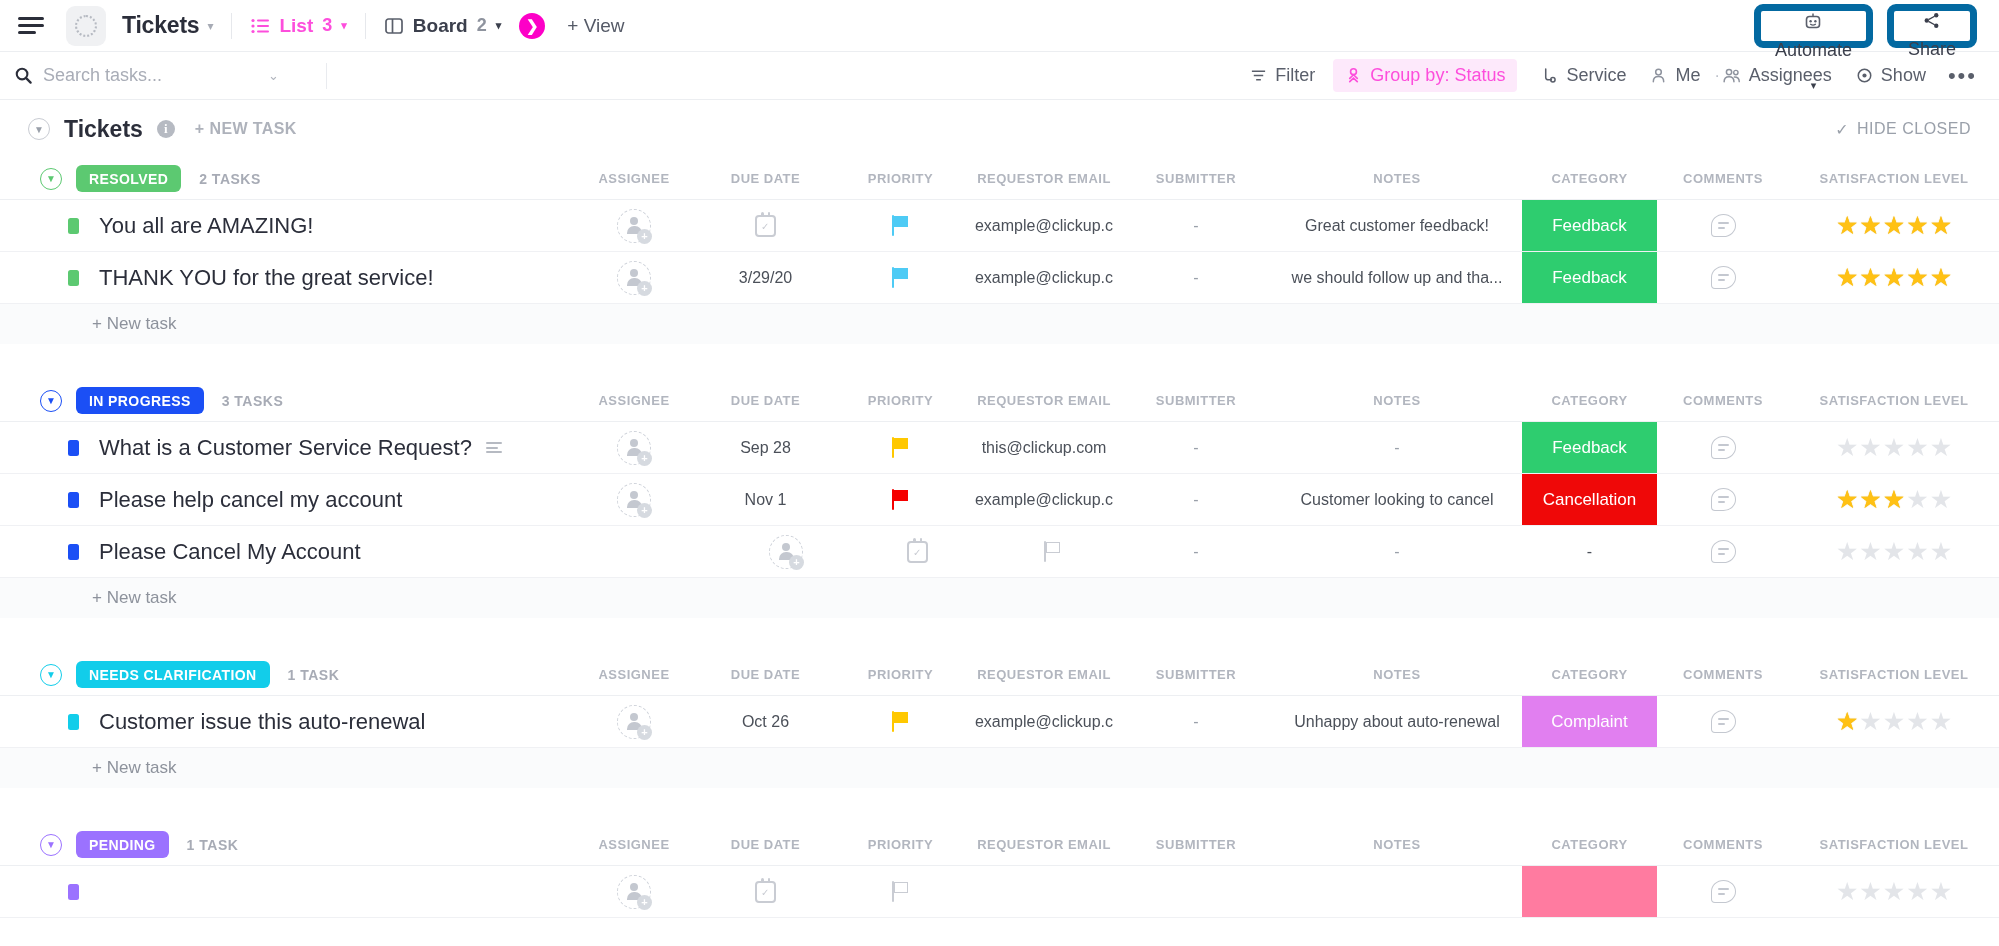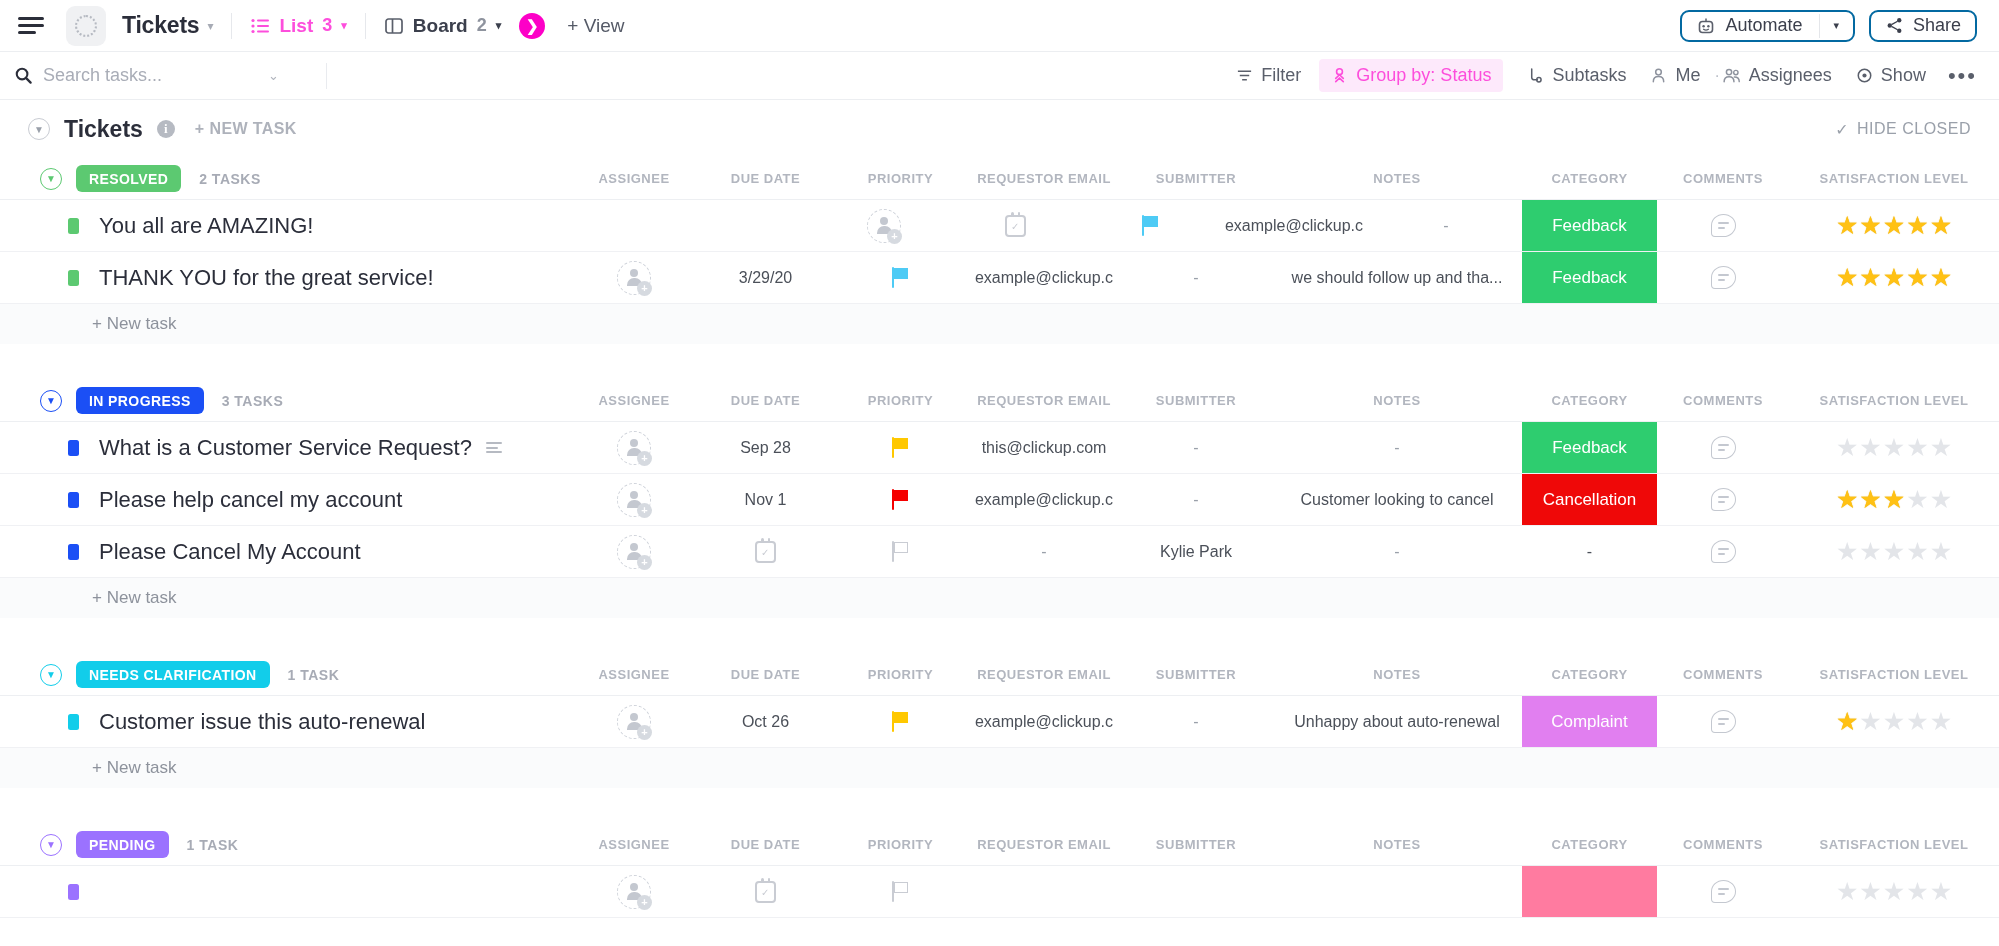--- a/index.html
+++ b/index.html
@@ -54,23 +54,23 @@
     width:26px; height:26px; border-radius:50%; background:#fd00c7;
     display:flex; align-items:center; justify-content:center;
     color:#fff; font-size:15px; font-weight:700; margin-left:18px; cursor:pointer;
   }
   .add-view {
     margin-left: 22px; font-size:19px; color:#555a67; display:flex; align-items:center; gap:7px; cursor:pointer;
   }
   .spacer { flex:1; }
 
   .pill-btn {
-    height: 32px; border:2px solid #0369a1; border-radius: 9px;
+    height: 44px; border:7px solid #0369a1; border-radius: 9px;
     display:flex; align-items:center; gap:9px; padding: 0 14px;
-    font-size:18px; color:#3b3f4c; background:#fff; cursor:pointer;
+    font-size:18px; color:#3b3f4c; background:#fff; cursor:pointer;flex-direction:column;
   }
   .pill-btn .divider-v { width:1px; height:24px; background:#e4e6ea; margin:0 4px 0 8px; }
   .share-btn { margin-left: 14px; }
 
   
   .filterbar {
     height: 48px; display:flex; align-items:center;
     border-bottom: 1px solid #eceef1; background:#fff;
     padding-left: 14px; padding-right: 22px;
   }
@@ -331,21 +331,21 @@
     <span>Group by: Status</span>
   </div>
 
   <div class="fb-item">
     <span>
       <svg width="17" height="17" viewBox="0 0 18 18">
         <path d="M5 2 L5 11 Q5 13.5 8 13.5 L11 13.5" fill="none" stroke="#5a5f6b" stroke-width="1.6" stroke-linecap="round"></path>
         <circle cx="12.6" cy="13.5" r="2.3" fill="none" stroke="#5a5f6b" stroke-width="1.6"></circle>
       </svg>
     </span>
-    <span>Subtasks</span>
+    <span>Service</span>
   </div>
 
   <div class="fb-item">
     <span>
       <svg width="17" height="17" viewBox="0 0 18 18">
         <circle cx="9" cy="5.4" r="3" fill="none" stroke="#8e939e" stroke-width="1.6"></circle>
         <path d="M3.5 15.5 Q3.5 10 9 10 Q14.5 10 14.5 15.5" fill="none" stroke="#8e939e" stroke-width="1.6" stroke-linecap="round"></path>
       </svg>
     </span>
     <span>Me</span>
@@ -430,20 +430,21 @@
             </div>
           </div>
         <div class="cell c-priority">
             <div class="flag">
     <span class="pole" style="background:#4ecbf5"></span>
     <span class="cloth" style="background:#4ecbf5"></span>
             </div>
           </div>
         <div class="cell c-email ">example@clickup.c</div>
         <div class="cell c-submitter dash">-</div>
+        <div class="cell c-notes ">Great customer feedback!</div>
         <div class="cell c-category" style="padding:0">
             <div class="cat-chip" style="background:#2ecd6f">Feedback</div>
           </div>
         <div class="cell c-comments">
             <div class="comment-icon">
               <i></i>
               <i></i>
             </div>
           </div>
         <div class="cell c-satisf">
@@ -648,21 +649,20 @@
               <span class="cal-check">✓</span>
             </div>
           </div>
         <div class="cell c-priority">
             <div class="flag">
     <span class="pole" style="background:#c9ccd3"></span>
     <span class="cloth" style="background:transparent;border:1.8px solid #c9ccd3"></span>
             </div>
           </div>
         <div class="cell c-email dash">-</div>
-        <div class="cell c-submitter ">Kylie Park</div>
         <div class="cell c-notes dash">-</div>
         <div class="cell c-category" style="padding:0">
             <span class="dash">-</span>
           </div>
         <div class="cell c-comments">
             <div class="comment-icon">
               <i></i>
               <i></i>
             </div>
           </div>

